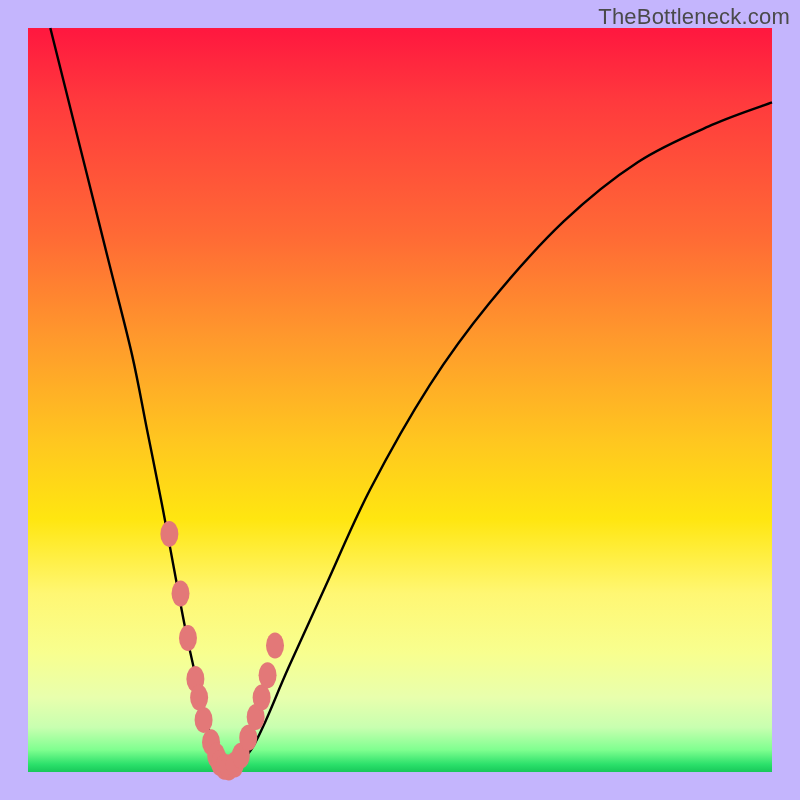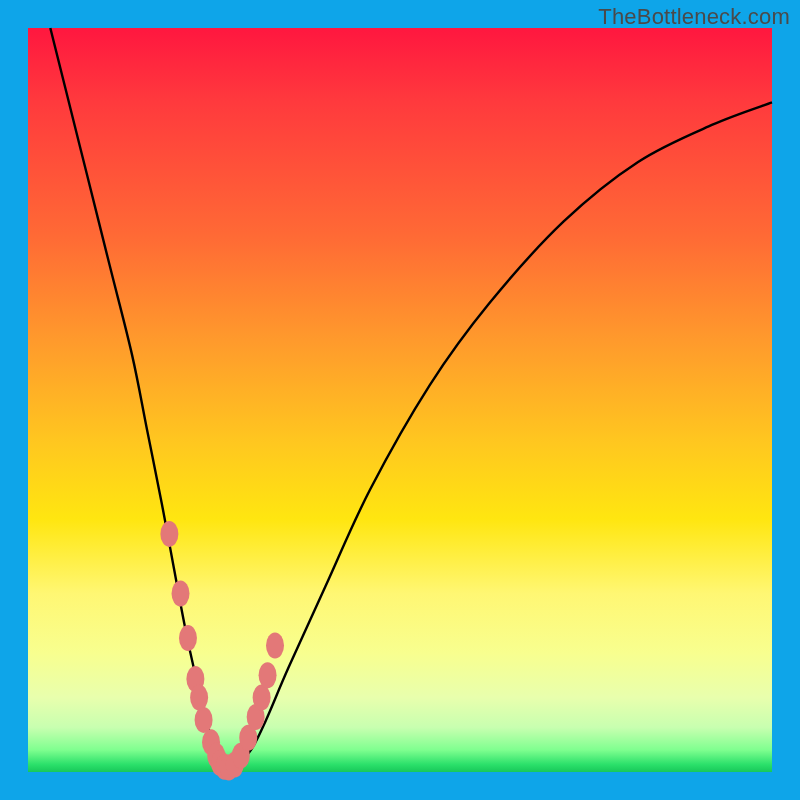--- a/index.html
+++ b/index.html
@@ -9,21 +9,21 @@
     height: 800px;
     overflow: hidden;
     background: #000;
     font-family: Arial, Helvetica, sans-serif;
   }
   .frame {
     position: absolute;
     top: 0; left: 0;
     width: 800px;
     height: 800px;
-    background: #0ea5e9;
+    background: #c4b5fd;
   }
   .plot {
     position: absolute;
     top: 28px;
     left: 28px;
     width: 744px;
     height: 744px;
     
     background: linear-gradient(to bottom,
       #ff173f 0%,

